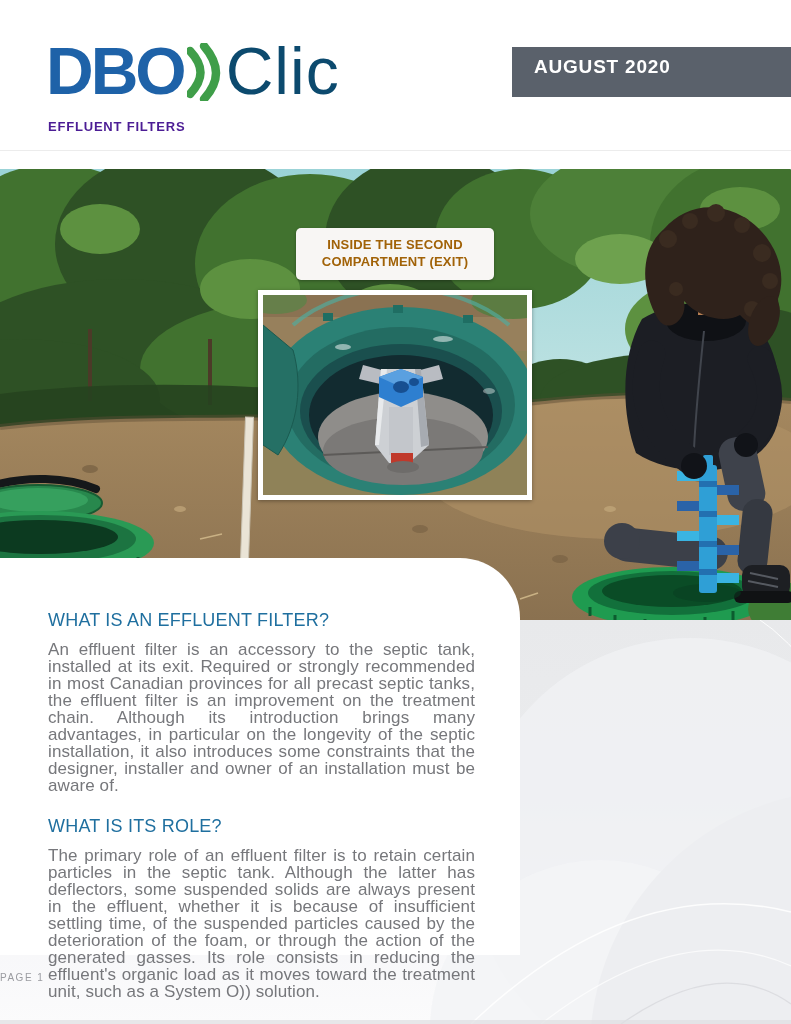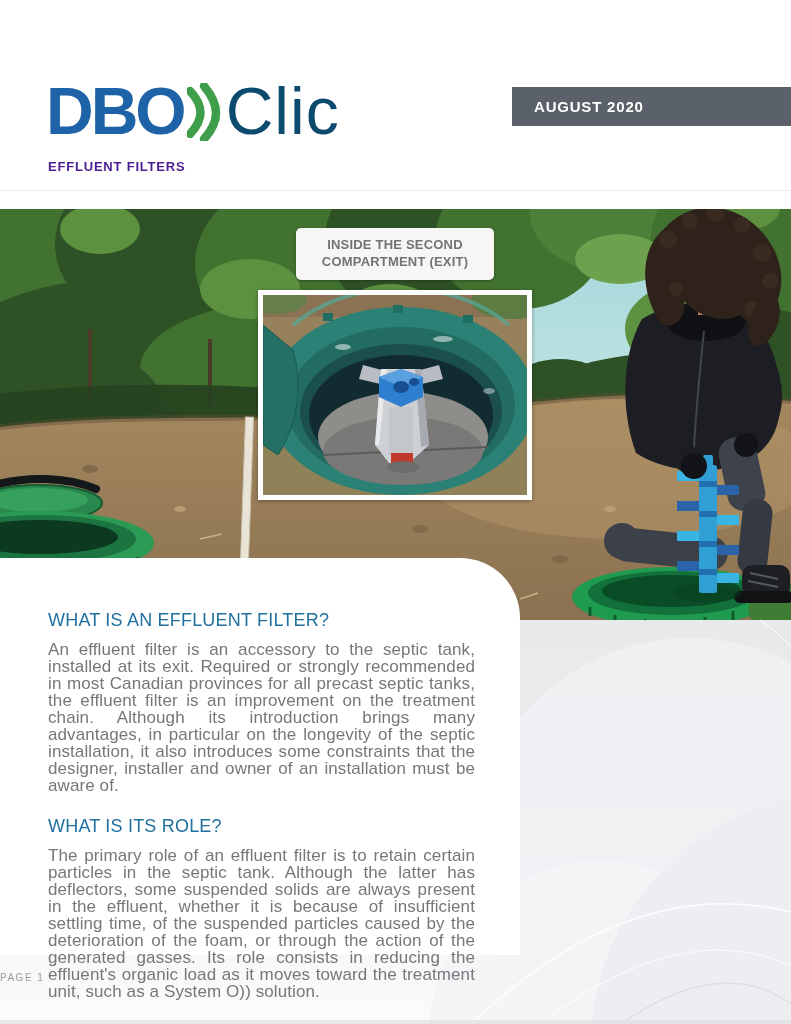--- a/index.html
+++ b/index.html
@@ -30,47 +30,47 @@
     border:5px solid #ffffff;box-shadow:0 1px 4px rgba(0,0,0,.35);background:#1c5e55;
   }
   .inset svg{display:block;}
 
   
   .callout{
     position:absolute;left:296px;top:228px;width:198px;z-index:3;
     background:#f8f6f4;border-radius:5px;box-shadow:0 1px 3px rgba(0,0,0,.3);
     padding:9px 6px;box-sizing:border-box;
     text-align:center;font-size:13px;line-height:1.3;font-weight:bold;
-    color:#737373;letter-spacing:.2px;
+    color:#a16207;letter-spacing:.2px;
   }
 
   
   .panel{
     position:absolute;left:0;top:558px;width:520px;height:397px;z-index:3;
     background:#ffffff;border-top-right-radius:60px;box-sizing:border-box;
     padding:52px 45px 0 48px;
   }
   .panel h2{
     margin:0 0 10px 0;font-size:18px;font-weight:normal;color:#1f6f9f;letter-spacing:.2px;
   }
   .panel h2.second{margin-top:22px;}
   .panel p{
     margin:0;font-size:17px;line-height:17px;color:#76777b;
     text-align:justify;letter-spacing:.1px;
   }
 
   
-  .header{position:absolute;left:0;top:0;width:791px;height:169px;z-index:4;background:#ffffff;margin-top:40px;}
+  .header{position:absolute;left:0;top:0;width:791px;height:169px;z-index:4;background:#ffffff;}
   .logo-row{position:absolute;left:46px;top:38px;display:flex;align-items:flex-start;line-height:1;}
   .logo-dbo{font-size:66px;font-weight:bold;color:#1e62a8;letter-spacing:-3px;}
   .logo-waves{margin:5px 2px 0 3px;}
   .logo-clic{font-size:66px;font-weight:400;color:#0c4a6e;letter-spacing:1px;margin-left:3px;}
   .banner{
-    position:absolute;left:512px;top:47px;width:279px;height:39px;background:#5a616b;
-    color:#ffffff;font-weight:bold;font-size:15px;letter-spacing:.8px;
+    position:absolute;left:512px;top:47px;width:279px;height:50px;background:#5a616b;
+    color:#ffffff;font-weight:bold;font-size:19px;letter-spacing:.8px;
     line-height:39px;padding-left:22px;box-sizing:border-box;
   }
   .subtitle{
     position:absolute;left:48px;top:119px;font-size:13px;font-weight:bold;
     color:#4c1d95;letter-spacing:.8px;
   }
   .header-sep{position:absolute;left:0;top:150px;width:791px;height:1px;background:#ececec;}
 
   
   .page-label{

